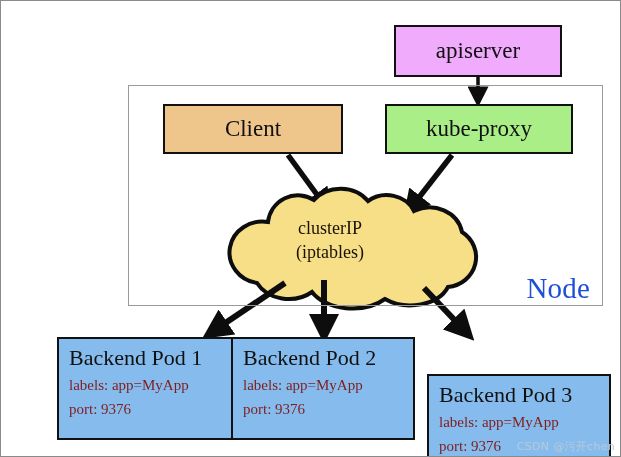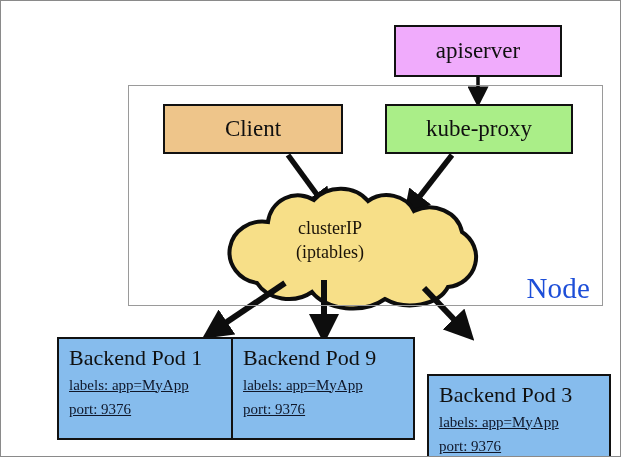--- a/index.html
+++ b/index.html
@@ -112,25 +112,24 @@
   .pod-2 { left: 231px; }
   .pod-3 { left: 427px; margin-top: 37px; }
   .pod-title {
     font-size: 22px;
     color: #101010;
     line-height: 1.25;
     white-space: nowrap;
   }
   .pod-detail {
     font-size: 15px;
-    color: #0f172a;
+    color: #7f1d1d;
     line-height: 1.45;
     margin-top: 3px;
     white-space: nowrap;
-    text-decoration: underline;
   }
   .watermark {
     position: absolute;
     right: 6px;
     bottom: 3px;
     font-size: 11px;
     color: #b9c9d6;
     font-family: "DejaVu Sans", sans-serif;
     letter-spacing: 0.3px;
     white-space: nowrap;
@@ -200,26 +199,27 @@
     <div>(iptables)</div>
   </div>
 
   <div class="pod pod-1">
     <div class="pod-title">Backend Pod 1</div>
     <div class="pod-detail">labels: app=MyApp</div>
     <div class="pod-detail">port: 9376</div>
   </div>
 
   <div class="pod pod-2">
-    <div class="pod-title">Backend Pod 9</div>
+    <div class="pod-title">Backend Pod 2</div>
     <div class="pod-detail">labels: app=MyApp</div>
     <div class="pod-detail">port: 9376</div>
   </div>
 
   <div class="pod pod-3">
     <div class="pod-title">Backend Pod 3</div>
     <div class="pod-detail">labels: app=MyApp</div>
     <div class="pod-detail">port: 9376</div>
   </div>
 
+  <div class="watermark">CSDN @污开chen</div>
 
   <div class="frame-border"></div>
 </div>
 
 </body></html>

